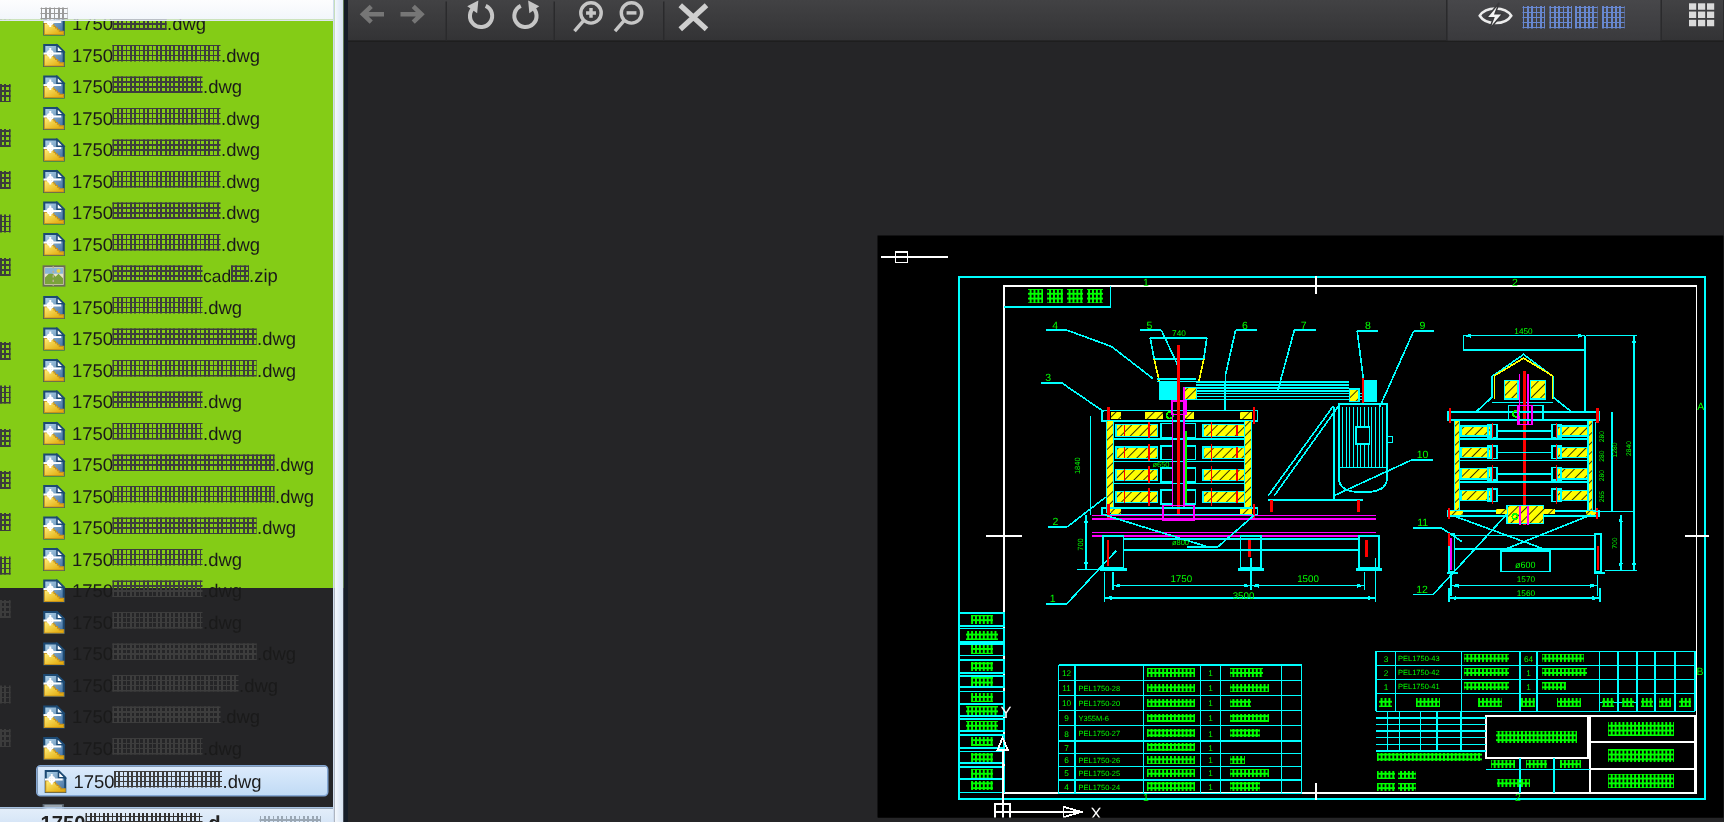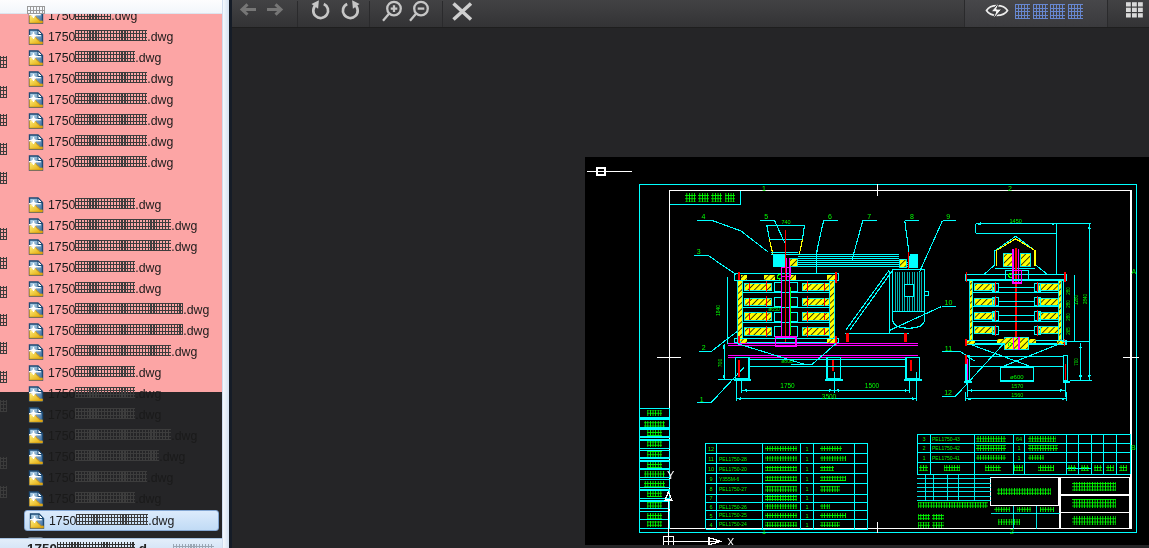--- a/index.html
+++ b/index.html
@@ -2,21 +2,21 @@
 <html><head><meta charset="utf-8">
 <style>
 * { margin:0; padding:0; box-sizing:border-box; }
 html,body { width:1149px; height:548px; overflow:hidden; background:#252527;
   font-family:"Liberation Sans", sans-serif; }
 #stage { position:relative; width:1149px; height:548px; }
 .ck { display:inline-block;
   background: repeating-linear-gradient(90deg, currentColor 0 1.2px, transparent 1.2px 2.9px),
               repeating-linear-gradient(0deg, currentColor 0 1px, transparent 1px 3.4px);
 }
-#panel { position:absolute; left:0; top:0; width:232px; height:392px; background:#fca5a5; z-index:5; }
+#panel { position:absolute; left:0; top:0; width:232px; height:392px; background:#84cc16; z-index:5; }
 .row { position:absolute; left:0; width:222px; height:21px; }
 .row .ic { position:absolute; left:28px; top:2px; }
 .row .fn { position:absolute; left:48px; top:3px; font-size:12.3px; color:#1a1a1a; white-space:nowrap; }
 .row.sel { background:linear-gradient(#dcebfc,#c1dbf5); border:1px solid #84a7d3; border-radius:3px;
   left:24px; width:195px; }
 .row.sel .ic { left:4px; } .row.sel .fn { left:24px; }
 #hdr { position:absolute; left:0; top:0; width:222px; height:14px;
   background:linear-gradient(#fdfdfe,#f2f6fb); border-bottom:1px solid #dde5ef; }
 #details { position:absolute; left:0; top:538px; width:222px; height:10px;
   background:linear-gradient(#e3eefa,#d7e6f7); border-top:1px solid #a8c3e2; padding:2px 0 0 27px; white-space:nowrap; overflow:hidden;}
@@ -775,20 +775,30 @@
             </defs>
 <path d="M1.5 1 H10 L14.5 5.5 V15 H1.5 Z" fill="url(#gb)" stroke="#1c4a74" stroke-width="1.4"></path>
 <path d="M10 1 L10 5.5 H14.5 Z" fill="#fff" stroke="#1c4a74" stroke-width="1"></path>
 <path d="M1.5 7.5 H6 L6.7 8.5 H8 V9.6 H9 V10.7 H10.3 V11.8 H11.5 V12.9 H14.5 V15 H1.5 Z" fill="url(#gy)" stroke="#c8921c" stroke-width="0.7"></path>
 <path d="M1 6.7 H12.8" stroke="#fff" stroke-width="1.3"></path>
 <path d="M5.5 3 V10" stroke="#fff" stroke-width="1.3"></path>
 <circle cx="5.5" cy="6.7" r="1.7" fill="none" stroke="#fff" stroke-width="1.2"></circle>
 </svg></span>
         <span class="fn">1750<i class="ck" style="width:72px;height:11px;color:#3d3d3d;vertical-align:0px;"></i>.dwg</span>
       </div>
+<div class="row" style="top:174px">
+        <span class="ic"><svg width="16" height="16" viewBox="0 0 16 16">
+<rect x="1" y="1.5" width="14" height="13" fill="#e8e3c9" stroke="#6b6b5a" stroke-width="1.2"></rect>
+<path d="M2 9 L6 5 L9 8.5 L11 6.5 L14 9.5 V13.5 H2 Z" fill="#7aa33a"></path>
+<rect x="2" y="2.5" width="12" height="4" fill="#8ab6d6"></rect>
+<circle cx="11" cy="4.6" r="1.3" fill="#e8d44a"></circle>
+<path d="M7.5 1.5 V14.5" stroke="#b8b090" stroke-width="1" stroke-dasharray="1.5 1.5"></path>
+</svg></span>
+        <span class="fn">1750<i class="ck" style="width:60px;height:11px;color:#3d3d3d;vertical-align:0px;"></i><span style="font-size:11.6px">cad</span><i class="ck" style="width:12px;height:11px;color:#3d3d3d;vertical-align:0px;"></i>.zip</span>
+      </div>
 <div class="row" style="top:195px">
         <span class="ic"><svg width="16" height="16" viewBox="0 0 16 16">
 <defs>
               <linearGradient id="gb" x1="0" y1="0" x2="1" y2="1">
 <stop offset="0" stop-color="#b7d9ee"></stop>
                 <stop offset="1" stop-color="#39689b"></stop>
               </linearGradient>
 <linearGradient id="gy" x1="0" y1="0" x2="1" y2="1">
 <stop offset="0" stop-color="#ffee7a"></stop>
                 <stop offset="1" stop-color="#dfa400"></stop>

